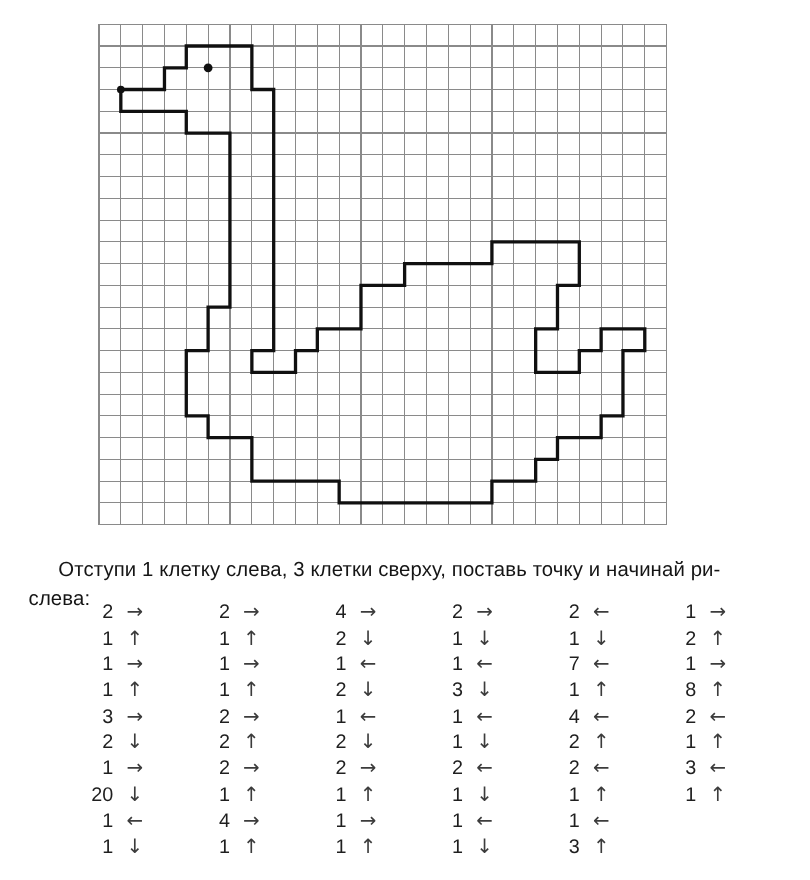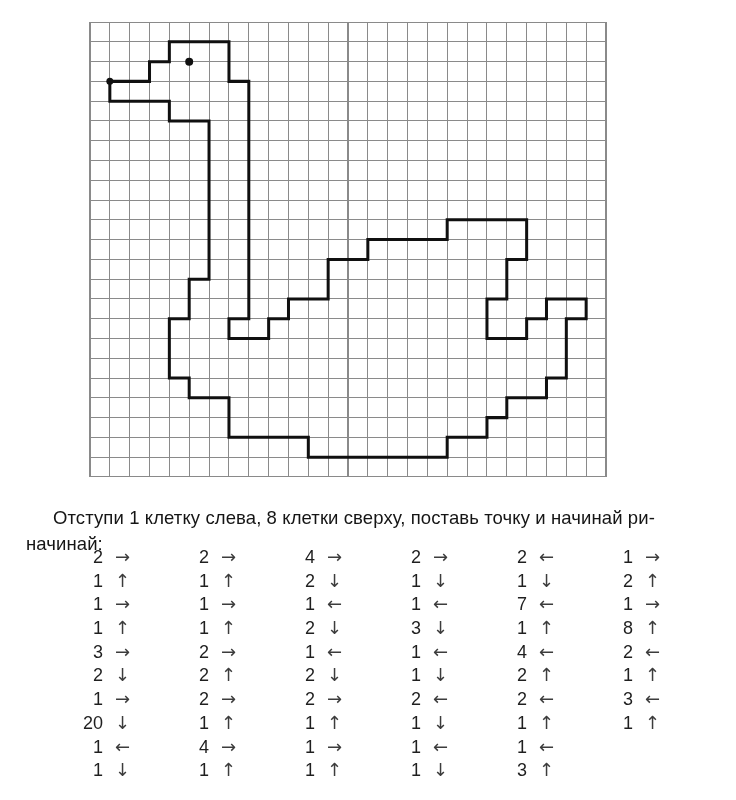--- a/index.html
+++ b/index.html
@@ -87,22 +87,22 @@
         <line x1="0" y1="414.52" x2="515" y2="414.52"></line>
         <line x1="0" y1="434.26" x2="515" y2="434.26"></line>
         <line x1="0" y1="454.00" x2="515" y2="454.00"></line>
       </g>
       <path d="M 19.8 59.2 L 59.4 59.2 L 59.4 39.5 L 79.2 39.5 L 79.2 19.7 L 138.7 19.7 L 138.7 59.2 L 158.5 59.2 L 158.5 296.1 L 138.7 296.1 L 138.7 315.8 L 178.3 315.8 L 178.3 296.1 L 198.1 296.1 L 198.1 276.3 L 237.7 276.3 L 237.7 236.9 L 277.3 236.9 L 277.3 217.1 L 356.5 217.1 L 356.5 197.4 L 435.8 197.4 L 435.8 236.9 L 416.0 236.9 L 416.0 276.3 L 396.2 276.3 L 396.2 315.8 L 435.8 315.8 L 435.8 296.1 L 455.6 296.1 L 455.6 276.3 L 495.2 276.3 L 495.2 296.1 L 475.4 296.1 L 475.4 355.3 L 455.6 355.3 L 455.6 375.0 L 416.0 375.0 L 416.0 394.8 L 396.2 394.8 L 396.2 414.5 L 356.5 414.5 L 356.5 434.3 L 217.9 434.3 L 217.9 414.5 L 138.7 414.5 L 138.7 375.0 L 99.0 375.0 L 99.0 355.3 L 79.2 355.3 L 79.2 296.1 L 99.0 296.1 L 99.0 256.6 L 118.8 256.6 L 118.8 98.7 L 79.2 98.7 L 79.2 79.0 L 19.8 79.0 L 19.8 59.2 Z" fill="none" stroke="#101010" stroke-width="3" stroke-linejoin="miter" stroke-linecap="square"></path>
       <circle cx="19.8" cy="59.2" r="3.5" fill="#101010"></circle>
       <circle cx="99.0" cy="39.5" r="4" fill="#101010"></circle>
     </svg>
 
   <p class="caption">
-    <span class="cap-line1">Отступи 1 клетку слева, 8 клетки сверху, поставь точку и начинай ри-</span>
-    <span class="cap-line2">начинай:</span>
+    <span class="cap-line1">Отступи 1 клетку слева, 3 клетки сверху, поставь точку и начинай ри-</span>
+    <span class="cap-line2">слева:</span>
   </p>
 
   <div id="moves" class="moves-table">
       <div class="mcol">
         <div class="mrow">
           <span class="num">2</span>
           <span class="arr">→</span>
         </div>
         <div class="mrow">
           <span class="num">1</span>

